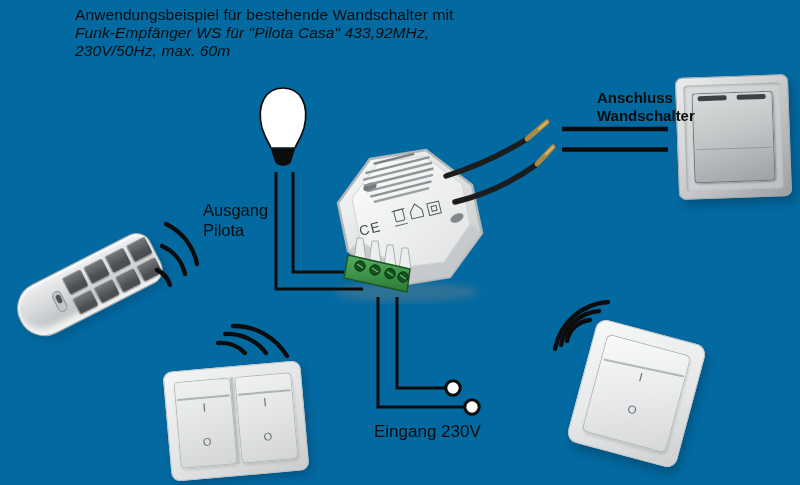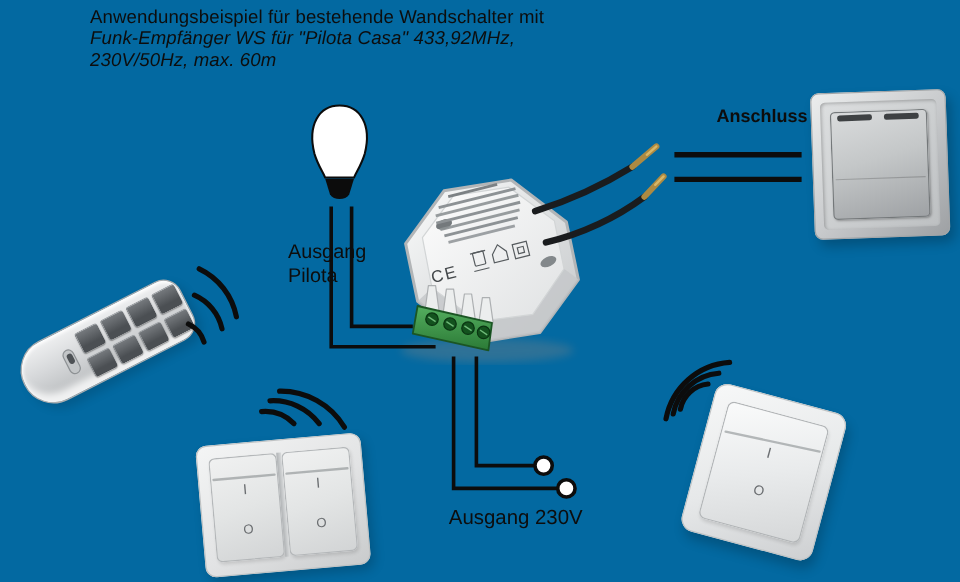--- a/index.html
+++ b/index.html
@@ -6,21 +6,21 @@
   html,body { background:#fff; }
   .stage {
     position:relative; width:800px; height:485px; background:#0369a1;
     font-family:"Liberation Sans", sans-serif; color:#0d0d0d; overflow:hidden;
   }
   
   .title { position:absolute; left:75px; top:6px; font-size:15.5px; line-height:1.16; letter-spacing:.1px; }
   .title .t2 { font-style:italic; }
   
   .lbl { position:absolute; z-index:6; }
-  .lbl-lamp { left:203px; top:201px; font-size:16.5px; line-height:1.2;margin-left:37px; }
+  .lbl-lamp { left:203px; top:201px; font-size:16.5px; line-height:1.2; }
   .lbl-conn { left:564px; top:89px; font-size:15px; font-weight:700; line-height:1.18;margin-left:33px; }
   .lbl-mains { left:374px; top:422px; font-size:17px; }
   
   .remote {
     position:absolute; left:12px; top:259px; width:152px; height:55px; z-index:2;
     transform:rotate(-27deg);
     border-radius:27px 16px 16px 27px;
     background:linear-gradient(to bottom,#eff0f1 0%,#d6d8da 45%,#b6b9bb 100%);
     box-shadow:3px 6px 8px rgba(0,0,0,.13), inset 0 -8px 6px rgba(255,255,255,.8), inset 0 2px 3px #ffffff;
     border:1px solid #a9acae;
@@ -162,22 +162,23 @@
       </div>
     </div>
   </div>
 
   <div class="lbl lbl-lamp">
     <div>Ausgang</div>
     <div>Pilota</div>
   </div>
   <div class="lbl lbl-conn">
     <div>Anschluss</div>
-  </div>
-  <div class="lbl lbl-mains">Ausgang 230V</div>
+    <div>Wandschalter</div>
+  </div>
+  <div class="lbl lbl-mains">Eingang 230V</div>
 
   <svg class="overlay" width="800" height="485" viewBox="0 0 800 485">
     <defs>
       <linearGradient id="gBody" x1="0" y1="0" x2="1" y2="1">
         <stop offset="0" stop-color="#fbfcfc"></stop>
           <stop offset="1" stop-color="#c3c6c8"></stop>
       </linearGradient>
       <linearGradient id="gTop" x1="0" y1="0" x2="1" y2="1">
         <stop offset="0" stop-color="#fdfdfd"></stop>
           <stop offset="1" stop-color="#e0e2e3"></stop>

